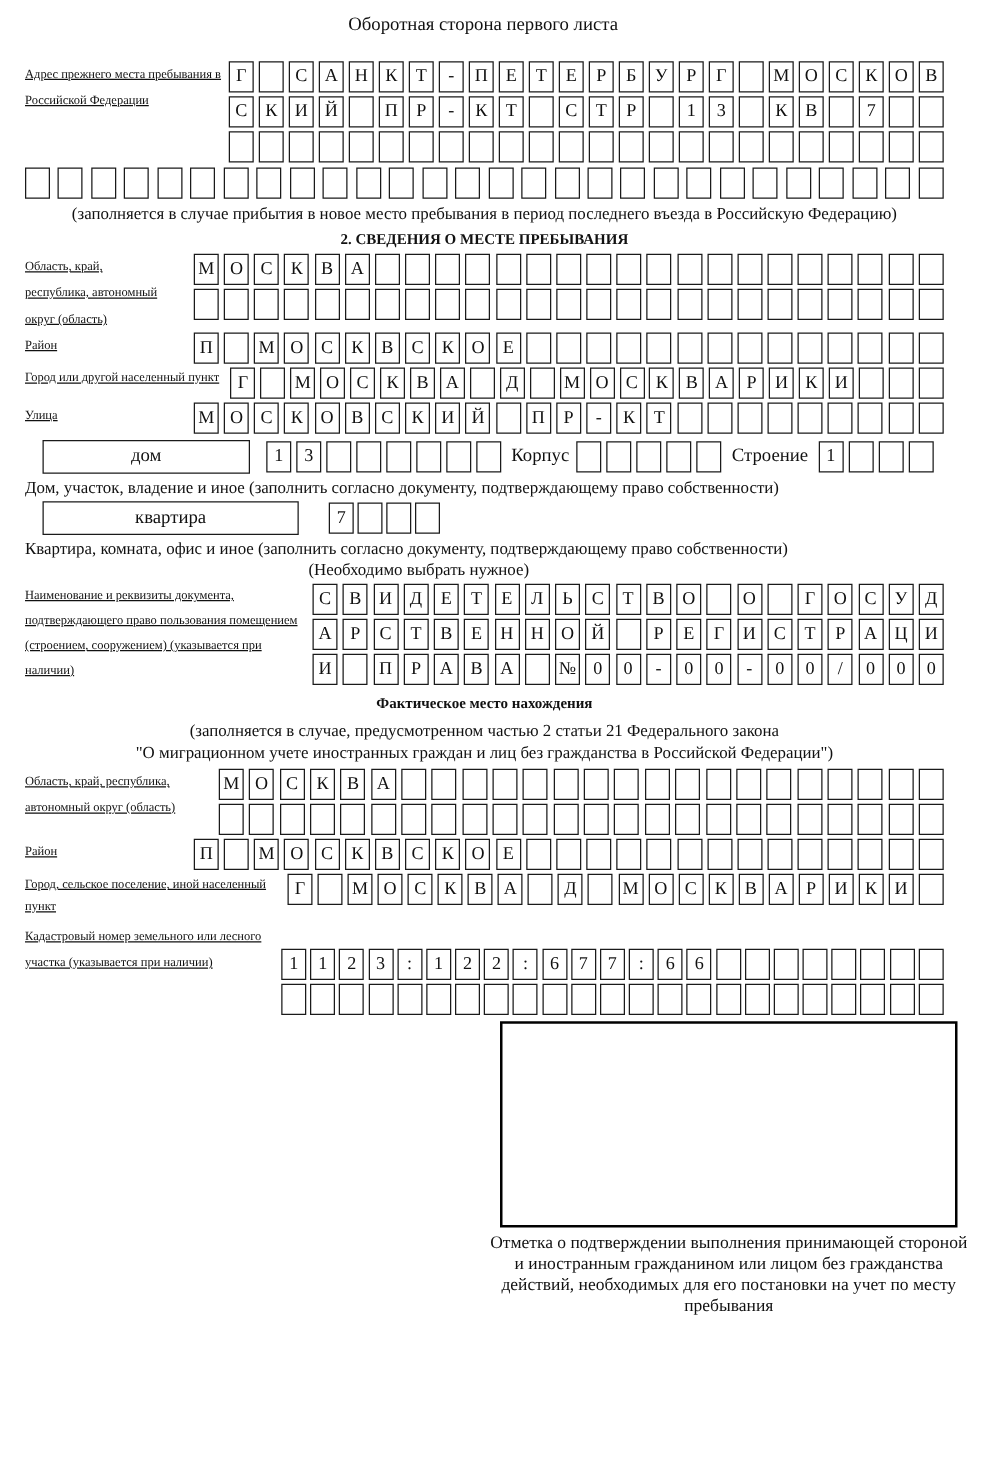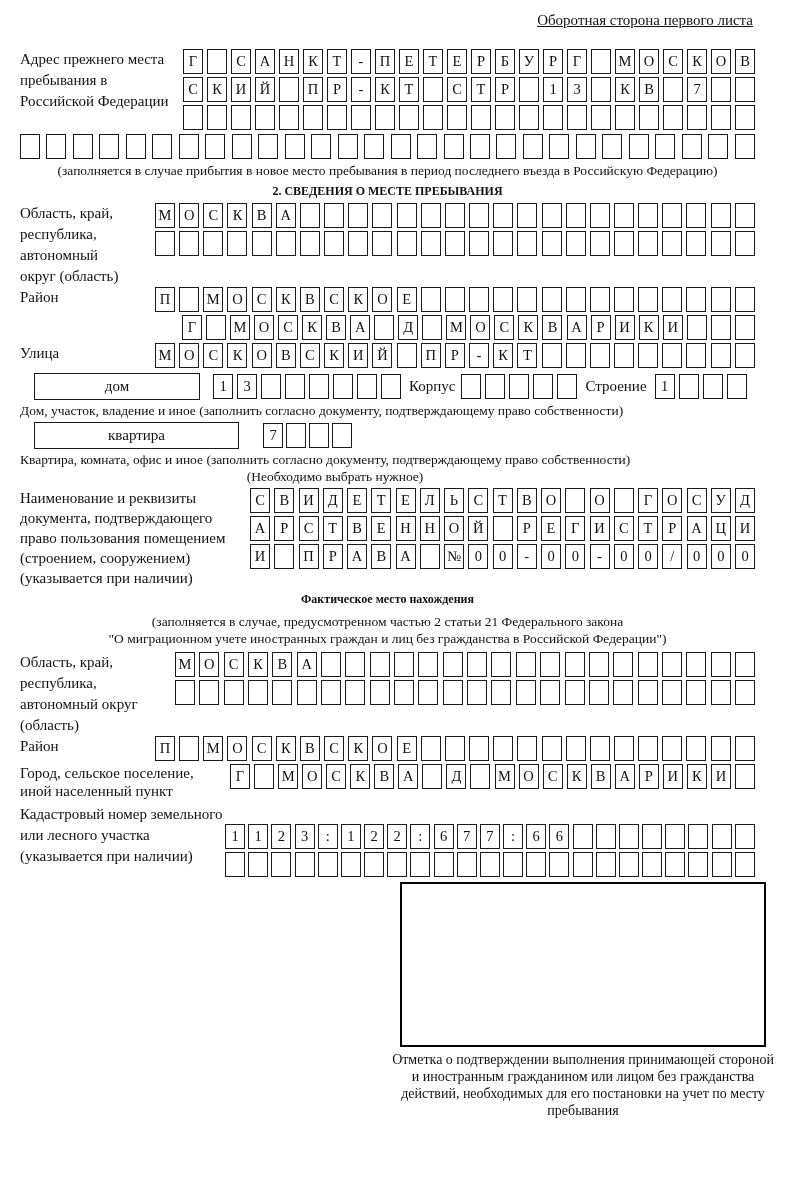--- a/index.html
+++ b/index.html
@@ -1,22 +1,22 @@
 <!DOCTYPE html>
 <html><head>
 <meta charset="utf-8">
 <style>
   html,body{margin:0;padding:0;background:#fff;}
   body{width:800px;height:1180px;font-family:"Liberation Serif","DejaVu Serif",serif;color:#111;}
   .page{position:relative;box-sizing:border-box;width:800px;height:1180px;padding:12px 45px 0 20px;overflow:hidden;}
-  .hdr-note{text-align:right;font-size:15px;margin-right:2px;text-decoration:underline;}
+  .hdr-note{text-align:center;font-size:15px;margin-right:2px;}
   .cap{font-size:13.5px;line-height:17px;}
   .cap-center{text-align:center;}
   .title{font-weight:bold;text-align:center;font-size:12px;}
-  .flabel{font-size:15px;line-height:21px;}
+  .flabel{font-size:10px;line-height:21px;text-decoration:underline;}
   .frow{display:flex;align-items:flex-start;}
   .cellcol{margin-left:auto;}
   .cellrow{display:flex;justify-content:space-between;margin-left:auto;margin-bottom:3px;}
   .cell{box-sizing:border-box;flex:none;width:20px;height:25px;border:1.6px solid #1a1a1a;display:flex;align-items:center;justify-content:center;font-size:14.5px;background:#fff;}
   .cellrow-inline{display:inline-flex;gap:4px;}
   .widebox{box-sizing:border-box;height:27px;border:1.8px solid #1a1a1a;display:flex;align-items:center;justify-content:center;font-size:15px;flex:none;}
   .inline-lbl{font-size:15px;line-height:27px;flex:none;}
   .cbox{box-sizing:border-box;flex:none;width:21px;height:24px;border:1.7px solid #1a1a1a;display:inline-flex;align-items:center;justify-content:center;font-size:15px;}
   .chkrow{display:flex;align-items:center;font-size:15px;}
   .markbox{box-sizing:border-box;border:2px solid #000;background:#fff;}
@@ -230,20 +230,21 @@
         <span class="cell"></span>
         <span class="cell"></span>
         <span class="cell"></span>
         <span class="cell"></span>
         <span class="cell"></span>
         <span class="cell"></span>
       </div>
   </div>
 
   <div class="frow">
+    <div class="flabel" style="width:165px;line-height:18px;">Город или другой населенный пункт</div>
     <div class="cellrow" style="width:573px;">
         <span class="cell">Г</span>
         <span class="cell"></span>
         <span class="cell">М</span>
         <span class="cell">О</span>
         <span class="cell">С</span>
         <span class="cell">К</span>
         <span class="cell">В</span>
         <span class="cell">А</span>
         <span class="cell"></span>

